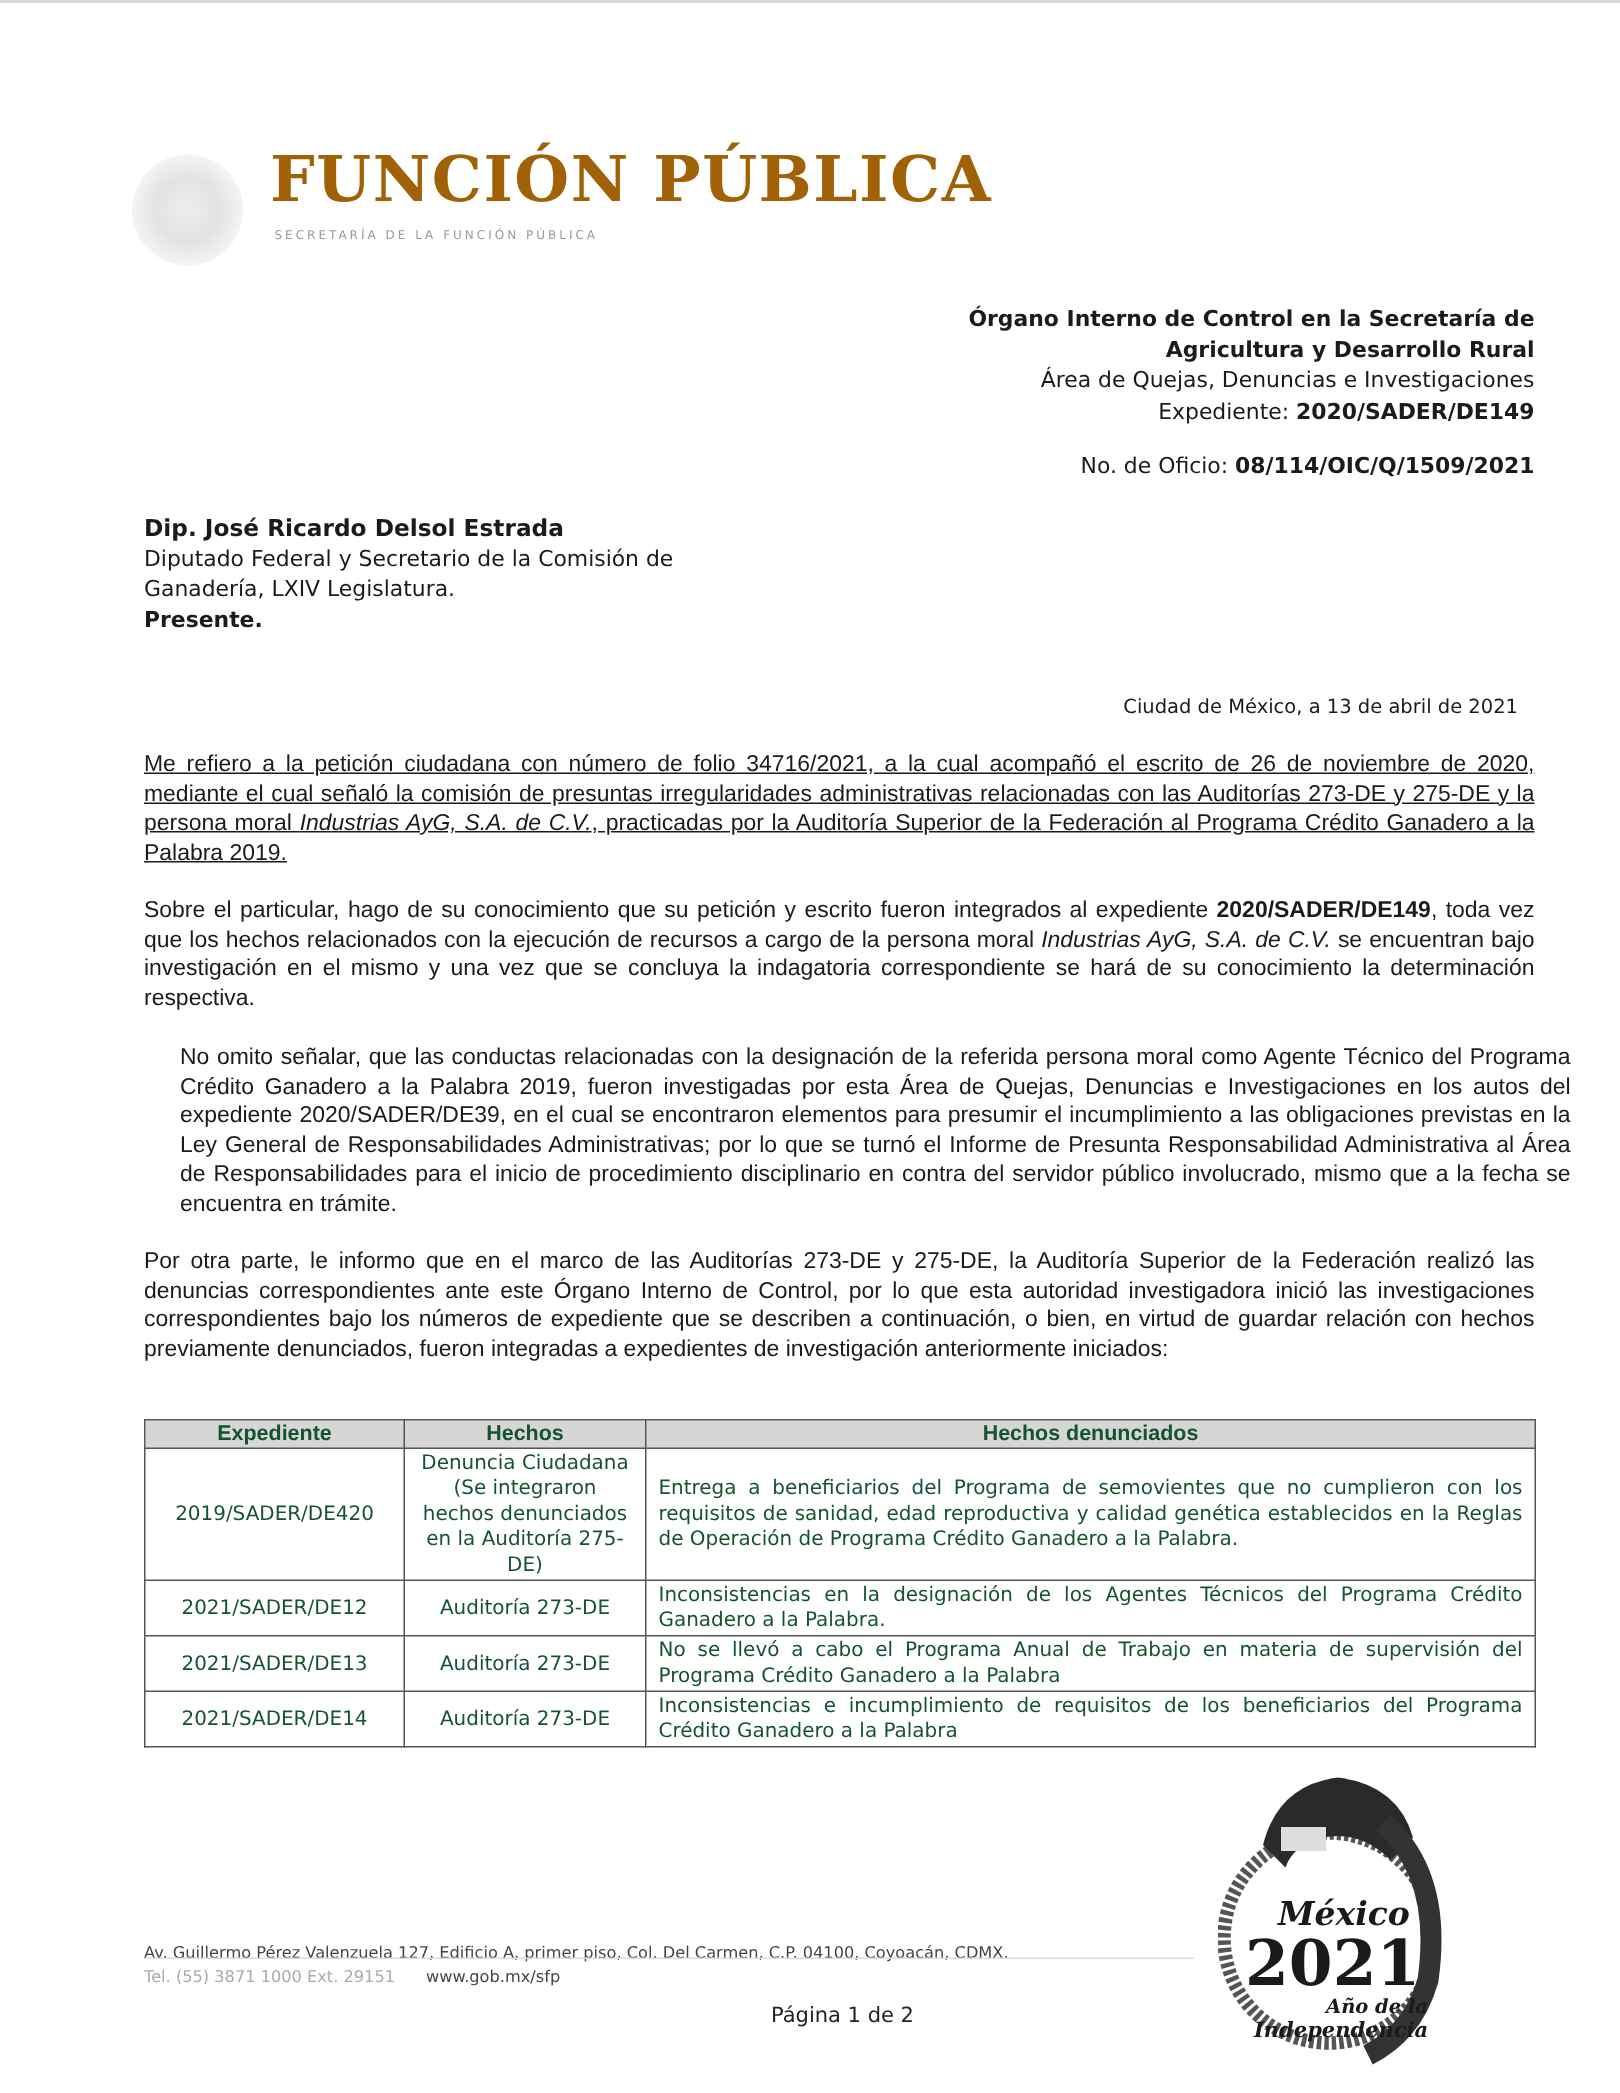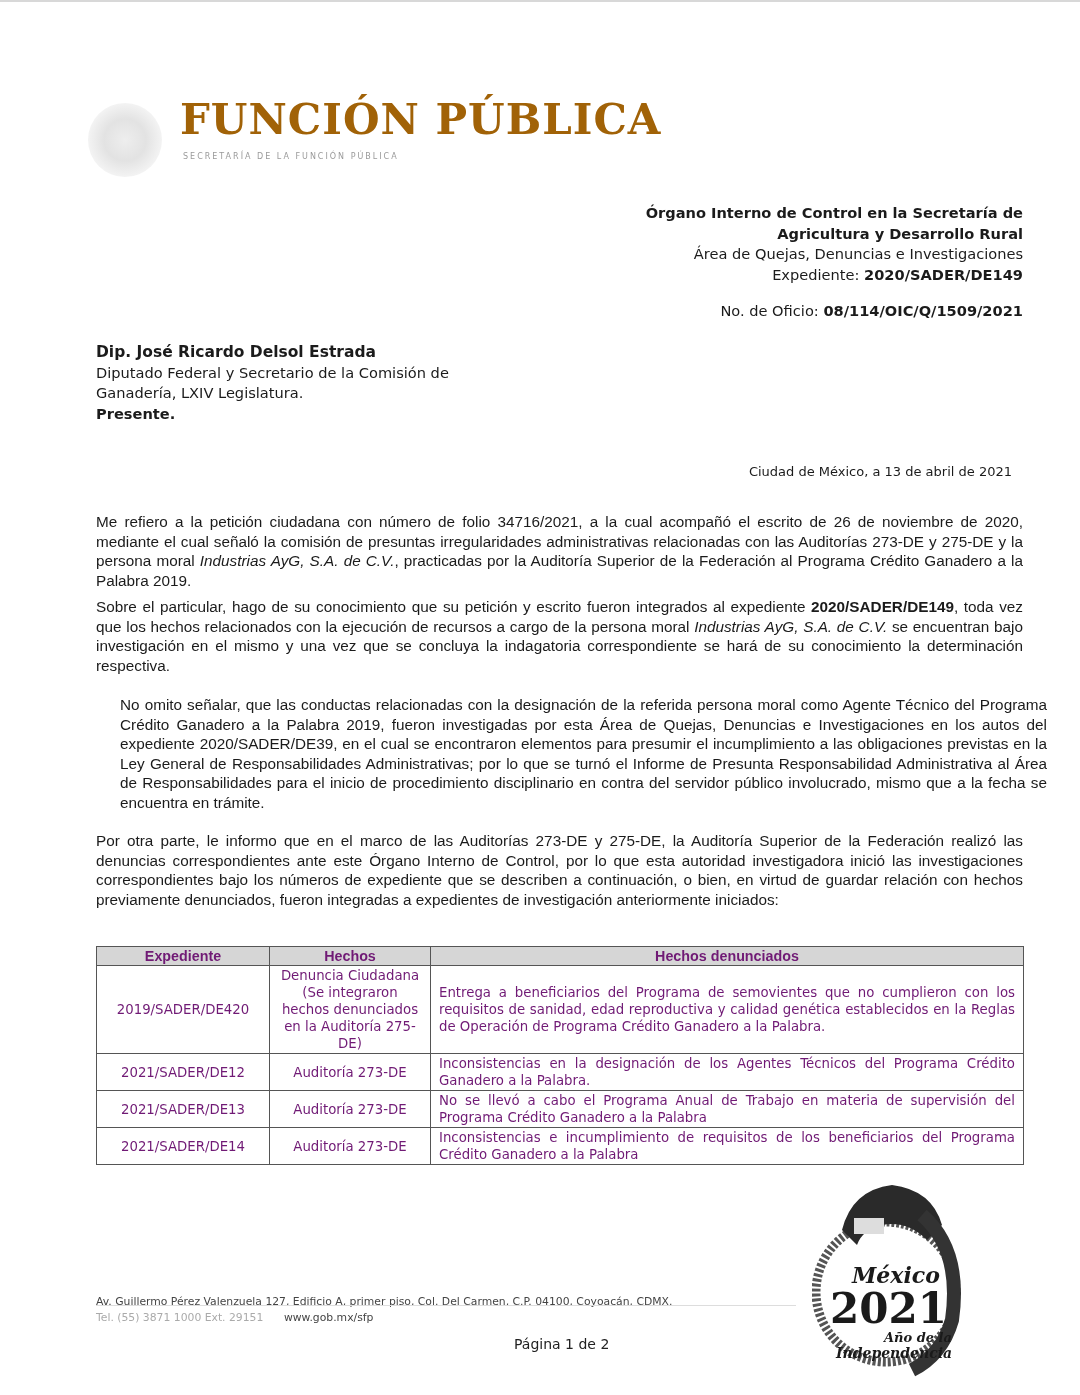--- a/index.html
+++ b/index.html
@@ -26,26 +26,26 @@
     .right-block .b { font-weight: bold; }
     .oficio { position: absolute; right: 57px; top: 302px; font-size: 14.6px; text-align: left; }
     .recipient { position: absolute; left: 96px; top: 342px; font-size: 14.6px; line-height: 20.5px; }
     .recipient .b { font-weight: bold; }
     .recipient .name { font-size: 15.5px; }
     .date { position: absolute; right: 68px; top: 464px; font-size: 13px; }
     .body-text {
       position: absolute; left: 96px; width: 927px; font-family: "Liberation Sans", sans-serif;
       font-size: 15.3px; line-height: 19.5px; text-align: justify; color: #1b1b1b;
     }
-    .p1 { top: 512px; } .p2 { top: 597px; } .p3 { top: 695px; margin-left: 24px; } .p4 { top: 831px; }
+    .p1 { top: 500px; text-decoration: underline; } .p2 { top: 597px; } .p3 { top: 695px; margin-left: 24px; } .p4 { top: 831px; }
     .body-text i { font-style: italic; }
     .body-text b { font-weight: bold; }
     table.exp {
       position: absolute; left: 96px; top: 946px; width: 928px; border-collapse: collapse;
-      font-size: 13.3px; line-height: 17px; color: #701a75;
+      font-size: 13.3px; line-height: 17px; color: #14532d;
     }
     table.exp th {
       background: #d6d6d6; font-weight: bold; font-size: 14.3px; height: 18px; padding: 0;
       border: 1px solid #555; font-family: "Liberation Sans", sans-serif;
     }
     table.exp td { border: 1px solid #555; padding: 1px 8px; vertical-align: middle; }
     table.exp td.c { text-align: center; }
     table.exp td.j { text-align: justify; text-align-last: left; }
     .col1 { width: 172px; } .col2 { width: 160px; }
     .footer-addr { position: absolute; left: 96px; top: 1262px; font-size: 10.8px; line-height: 16px; color: #444; margin-top: 32px; }

